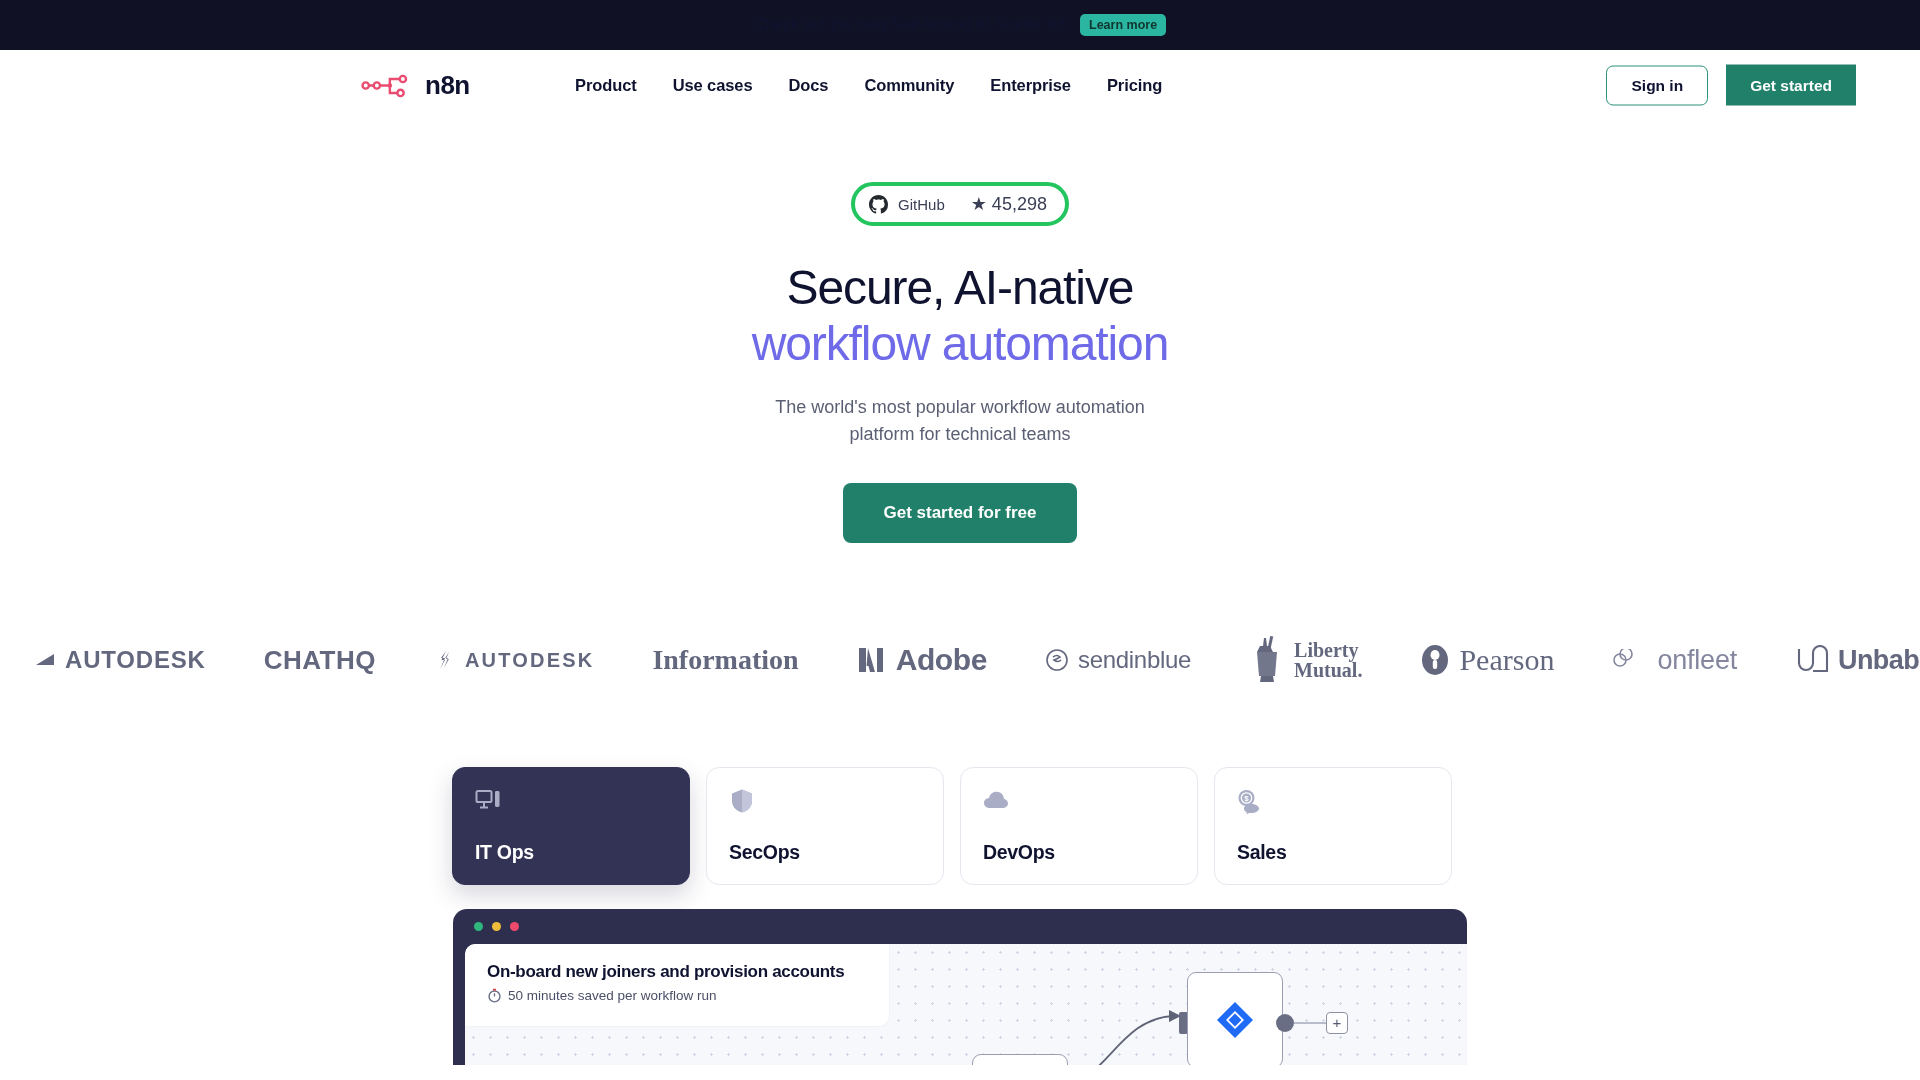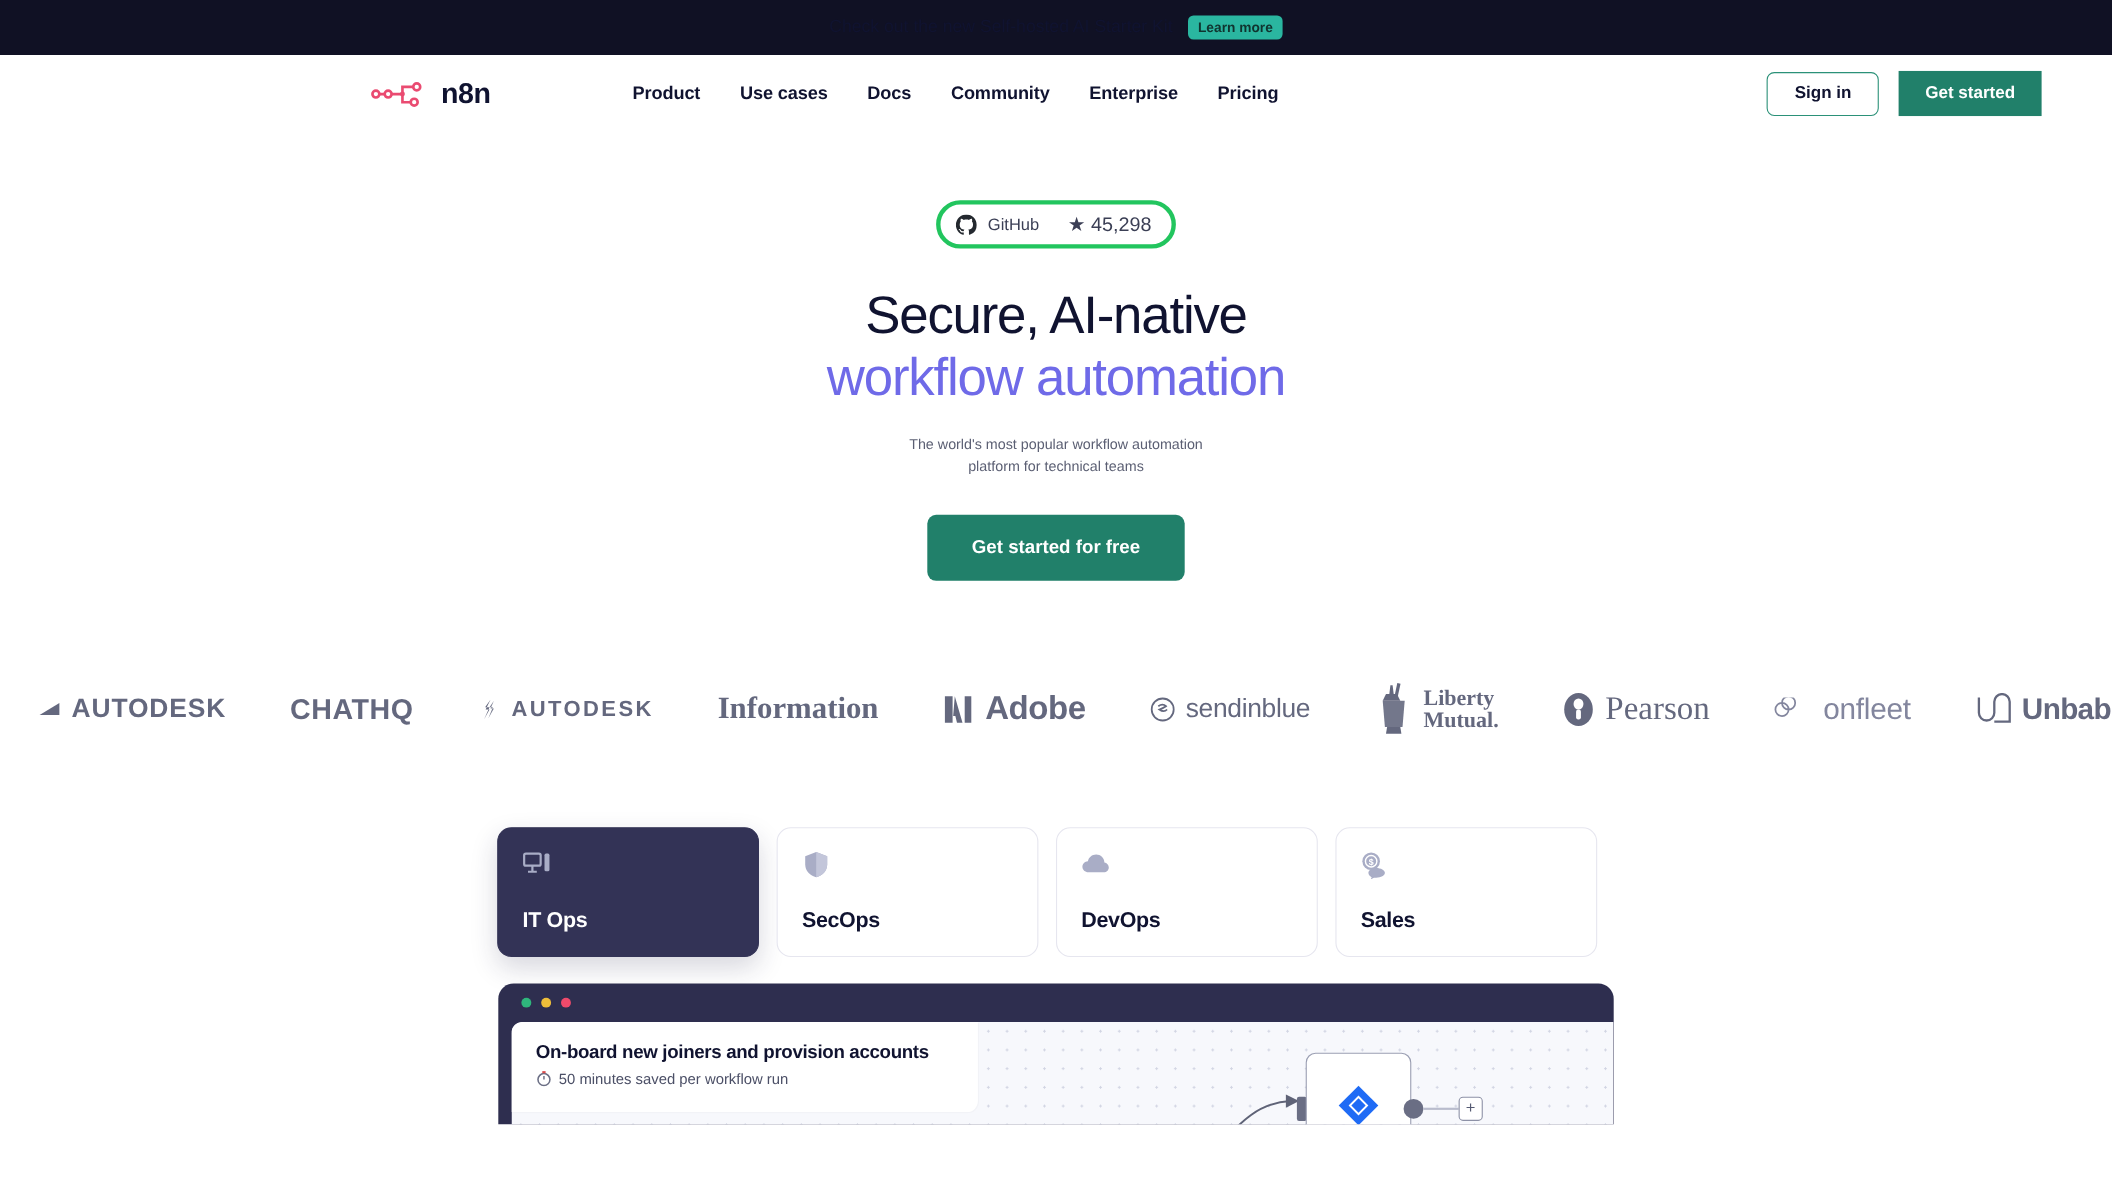--- a/index.html
+++ b/index.html
@@ -27,21 +27,21 @@
 
   
   .nav {
     height:70px; width:100%;
     background:#fff;
     display:flex; align-items:center;
     padding:0 64px 0 340px;
     position:relative;
   }
   .logo-wrap {
-    position:absolute; left:336px; top:50%; transform:translateY(-50%);
+    position:absolute; left:360px; top:50%; transform:translateY(-50%);
     display:flex; align-items:center; gap:9px; cursor:pointer;
   }
   .logo-mark { width:56px; height:26px; display:block; }
   .logo-text { font-size:26px; font-weight:700; letter-spacing:-0.5px; color:#101330; }
 
   .nav-links {
     display:flex; align-items:center; gap:36px;
     margin-left:235px;
   }
   .nav-link {
@@ -82,21 +82,21 @@
 
   .hero-h1 {
     margin-top:34px;
     font-size:48px; font-weight:400; line-height:1.17;
     letter-spacing:-1.1px; color:#101330;
   }
   .hero-h1 .accent { color:#6f6ae8; display:block; }
 
   .hero-sub {
     margin-top:22px;
-    font-size:13px; line-height:1.5; color:#5b5f73;text-align:center;
+    font-size:18px; line-height:1.5; color:#5b5f73;text-align:center;
   }
 
   .hero-ctas {
     margin-top:35px;
     display:flex; align-items:center; justify-content:center; gap:26px;flex-direction:column;
   }
   .cta-primary {
     background:#21806a; color:#fff;
     border:none; border-radius:8px;
     font-size:17px; font-weight:700;
@@ -154,21 +154,21 @@
     background:#333356; border-color:#333356;
     box-shadow:0 10px 24px rgba(35,35,70,.18);
   }
   .tab-card.active .tab-label { color:#fff; }
   .tab-label { font-size:19.5px; font-weight:700; color:#101330; letter-spacing:-0.3px; }
   .tab-icon { width:26px; height:26px; display:block; }
 
   
   .demo-window {
     margin:24px auto 0;
-    width:1014px; height:128px;
+    width:1014px; height:156px;
     background:#2e2e4f;
     border-radius:14px 14px 0 0;
     padding:13px 0 0 0;
     position:relative; overflow:hidden;
   }
   .dots { display:flex; gap:9px; padding-left:21px; }
   .dot { width:9px; height:9px; border-radius:50%; }
   .dot.g { background:#2fb67c; }
   .dot.y { background:#eebe3a; }
   .dot.r { background:#ef4a6b; }

